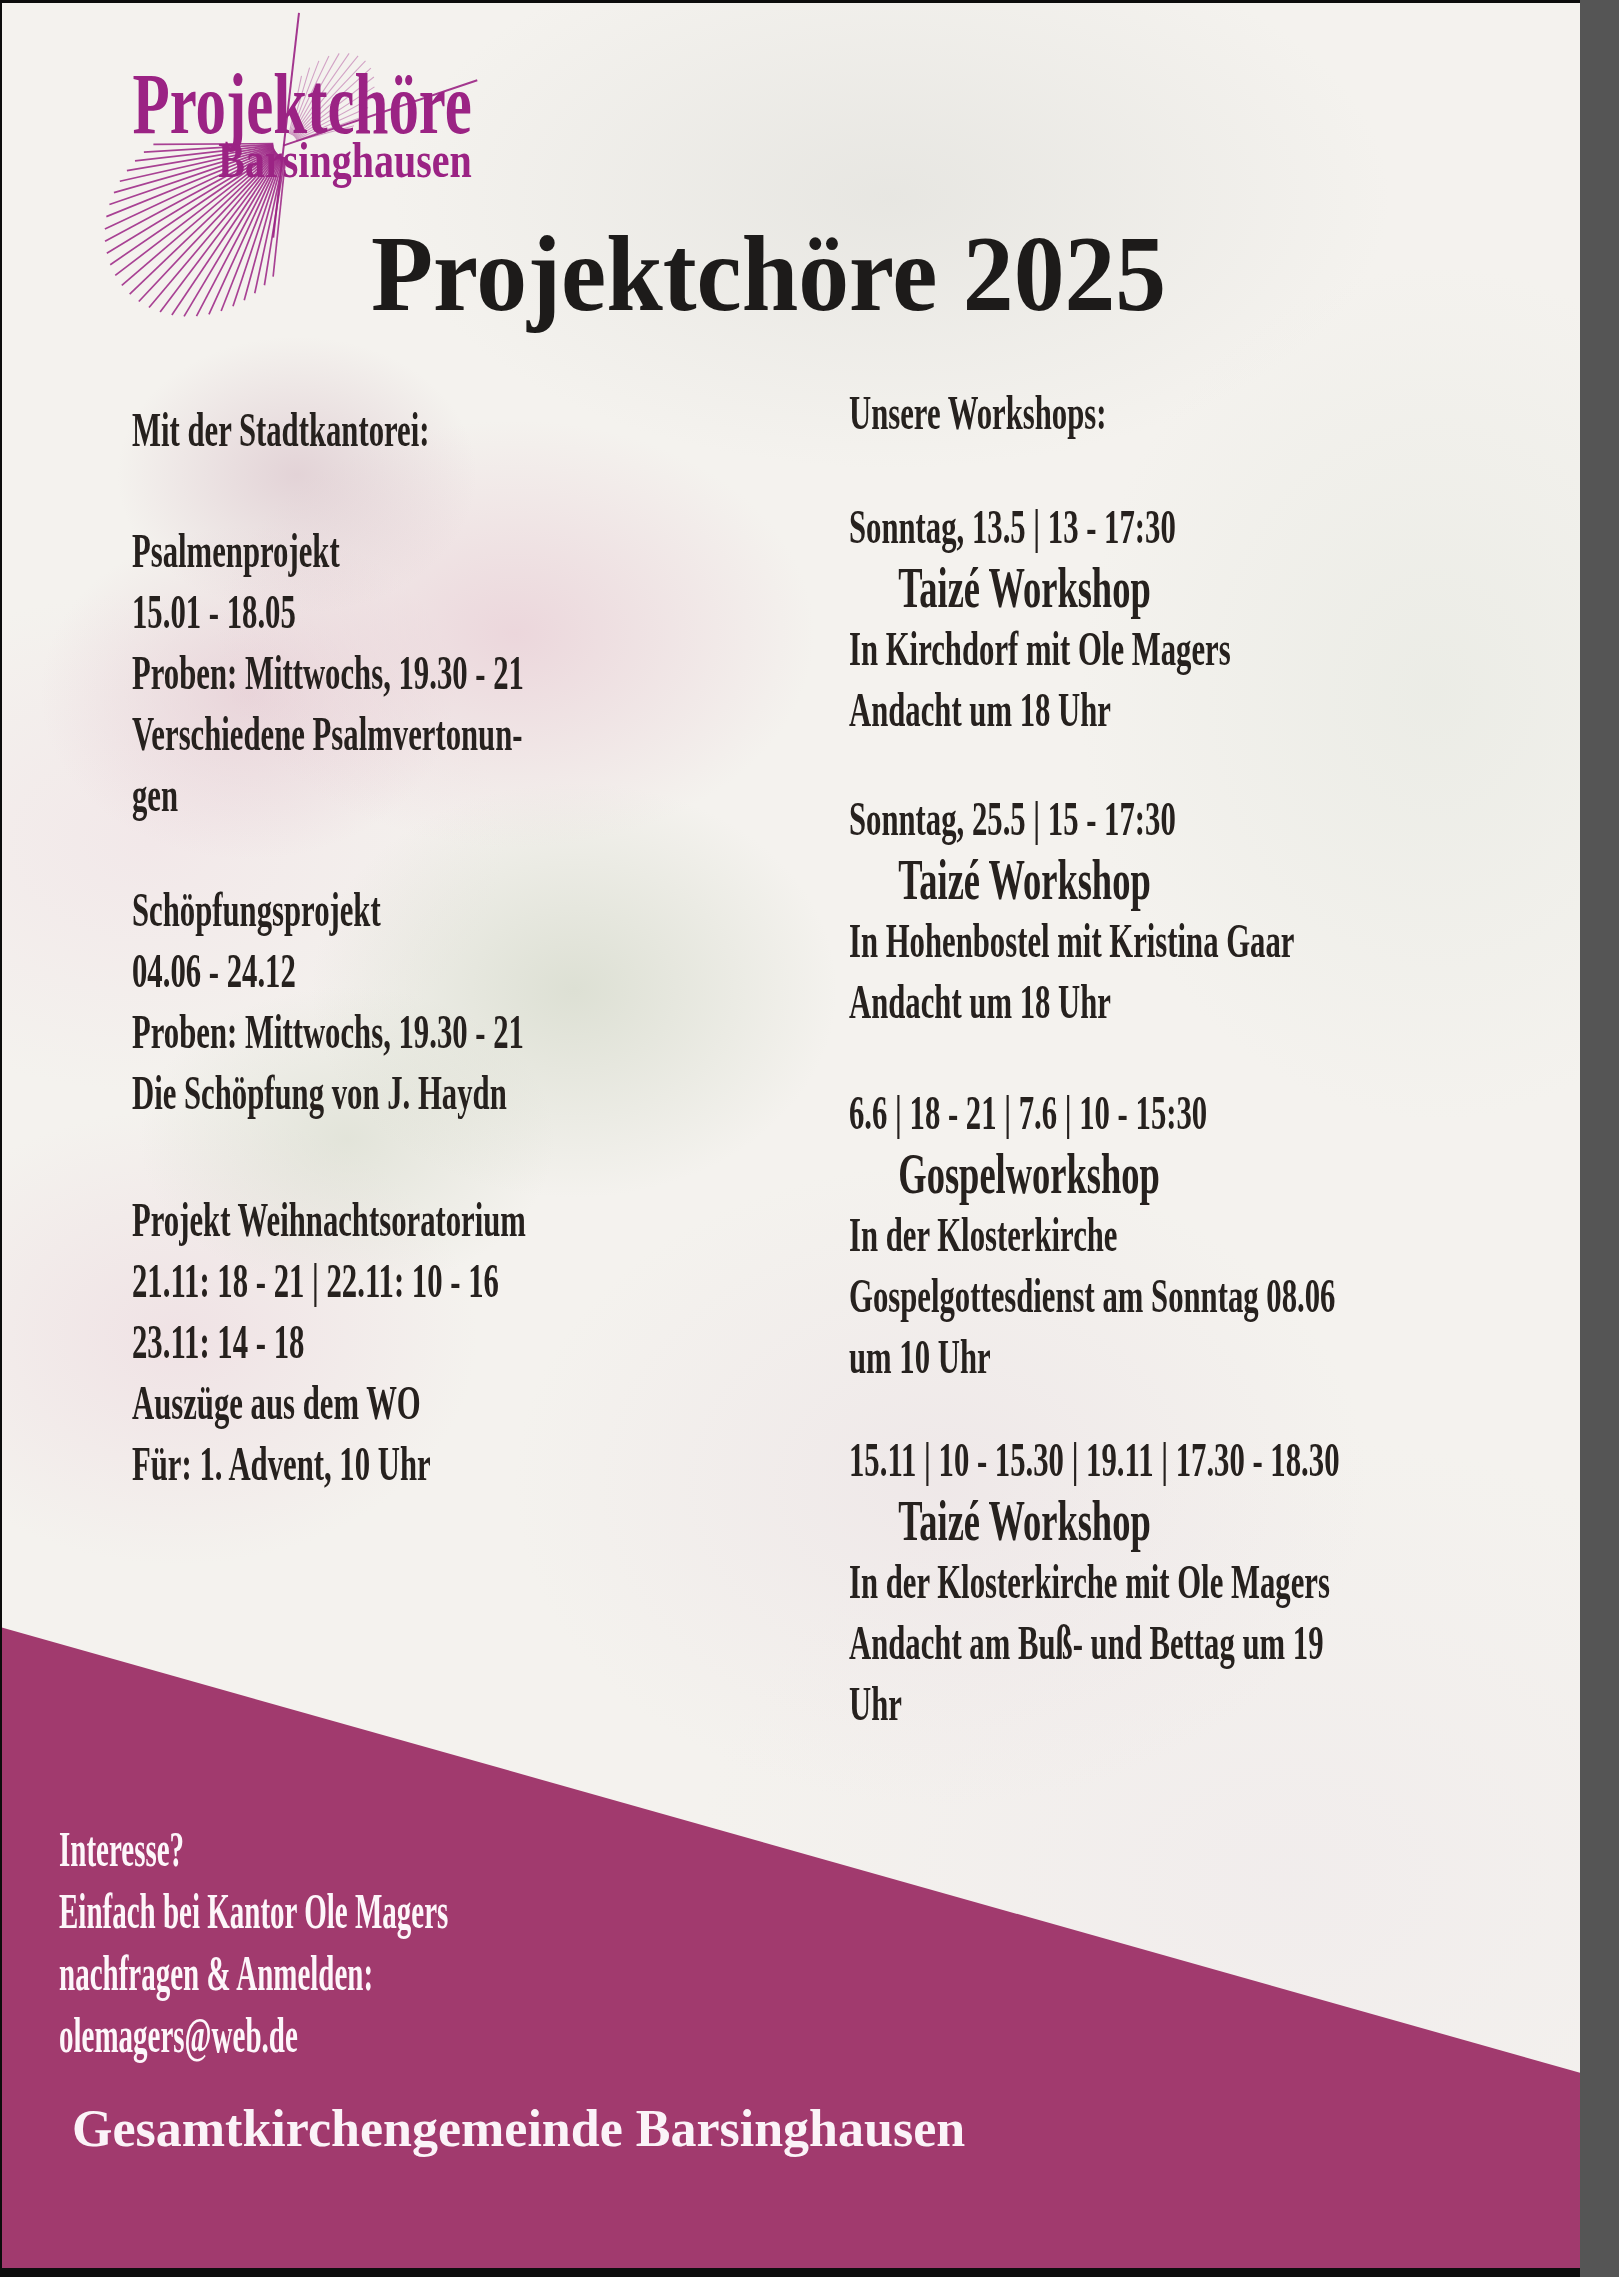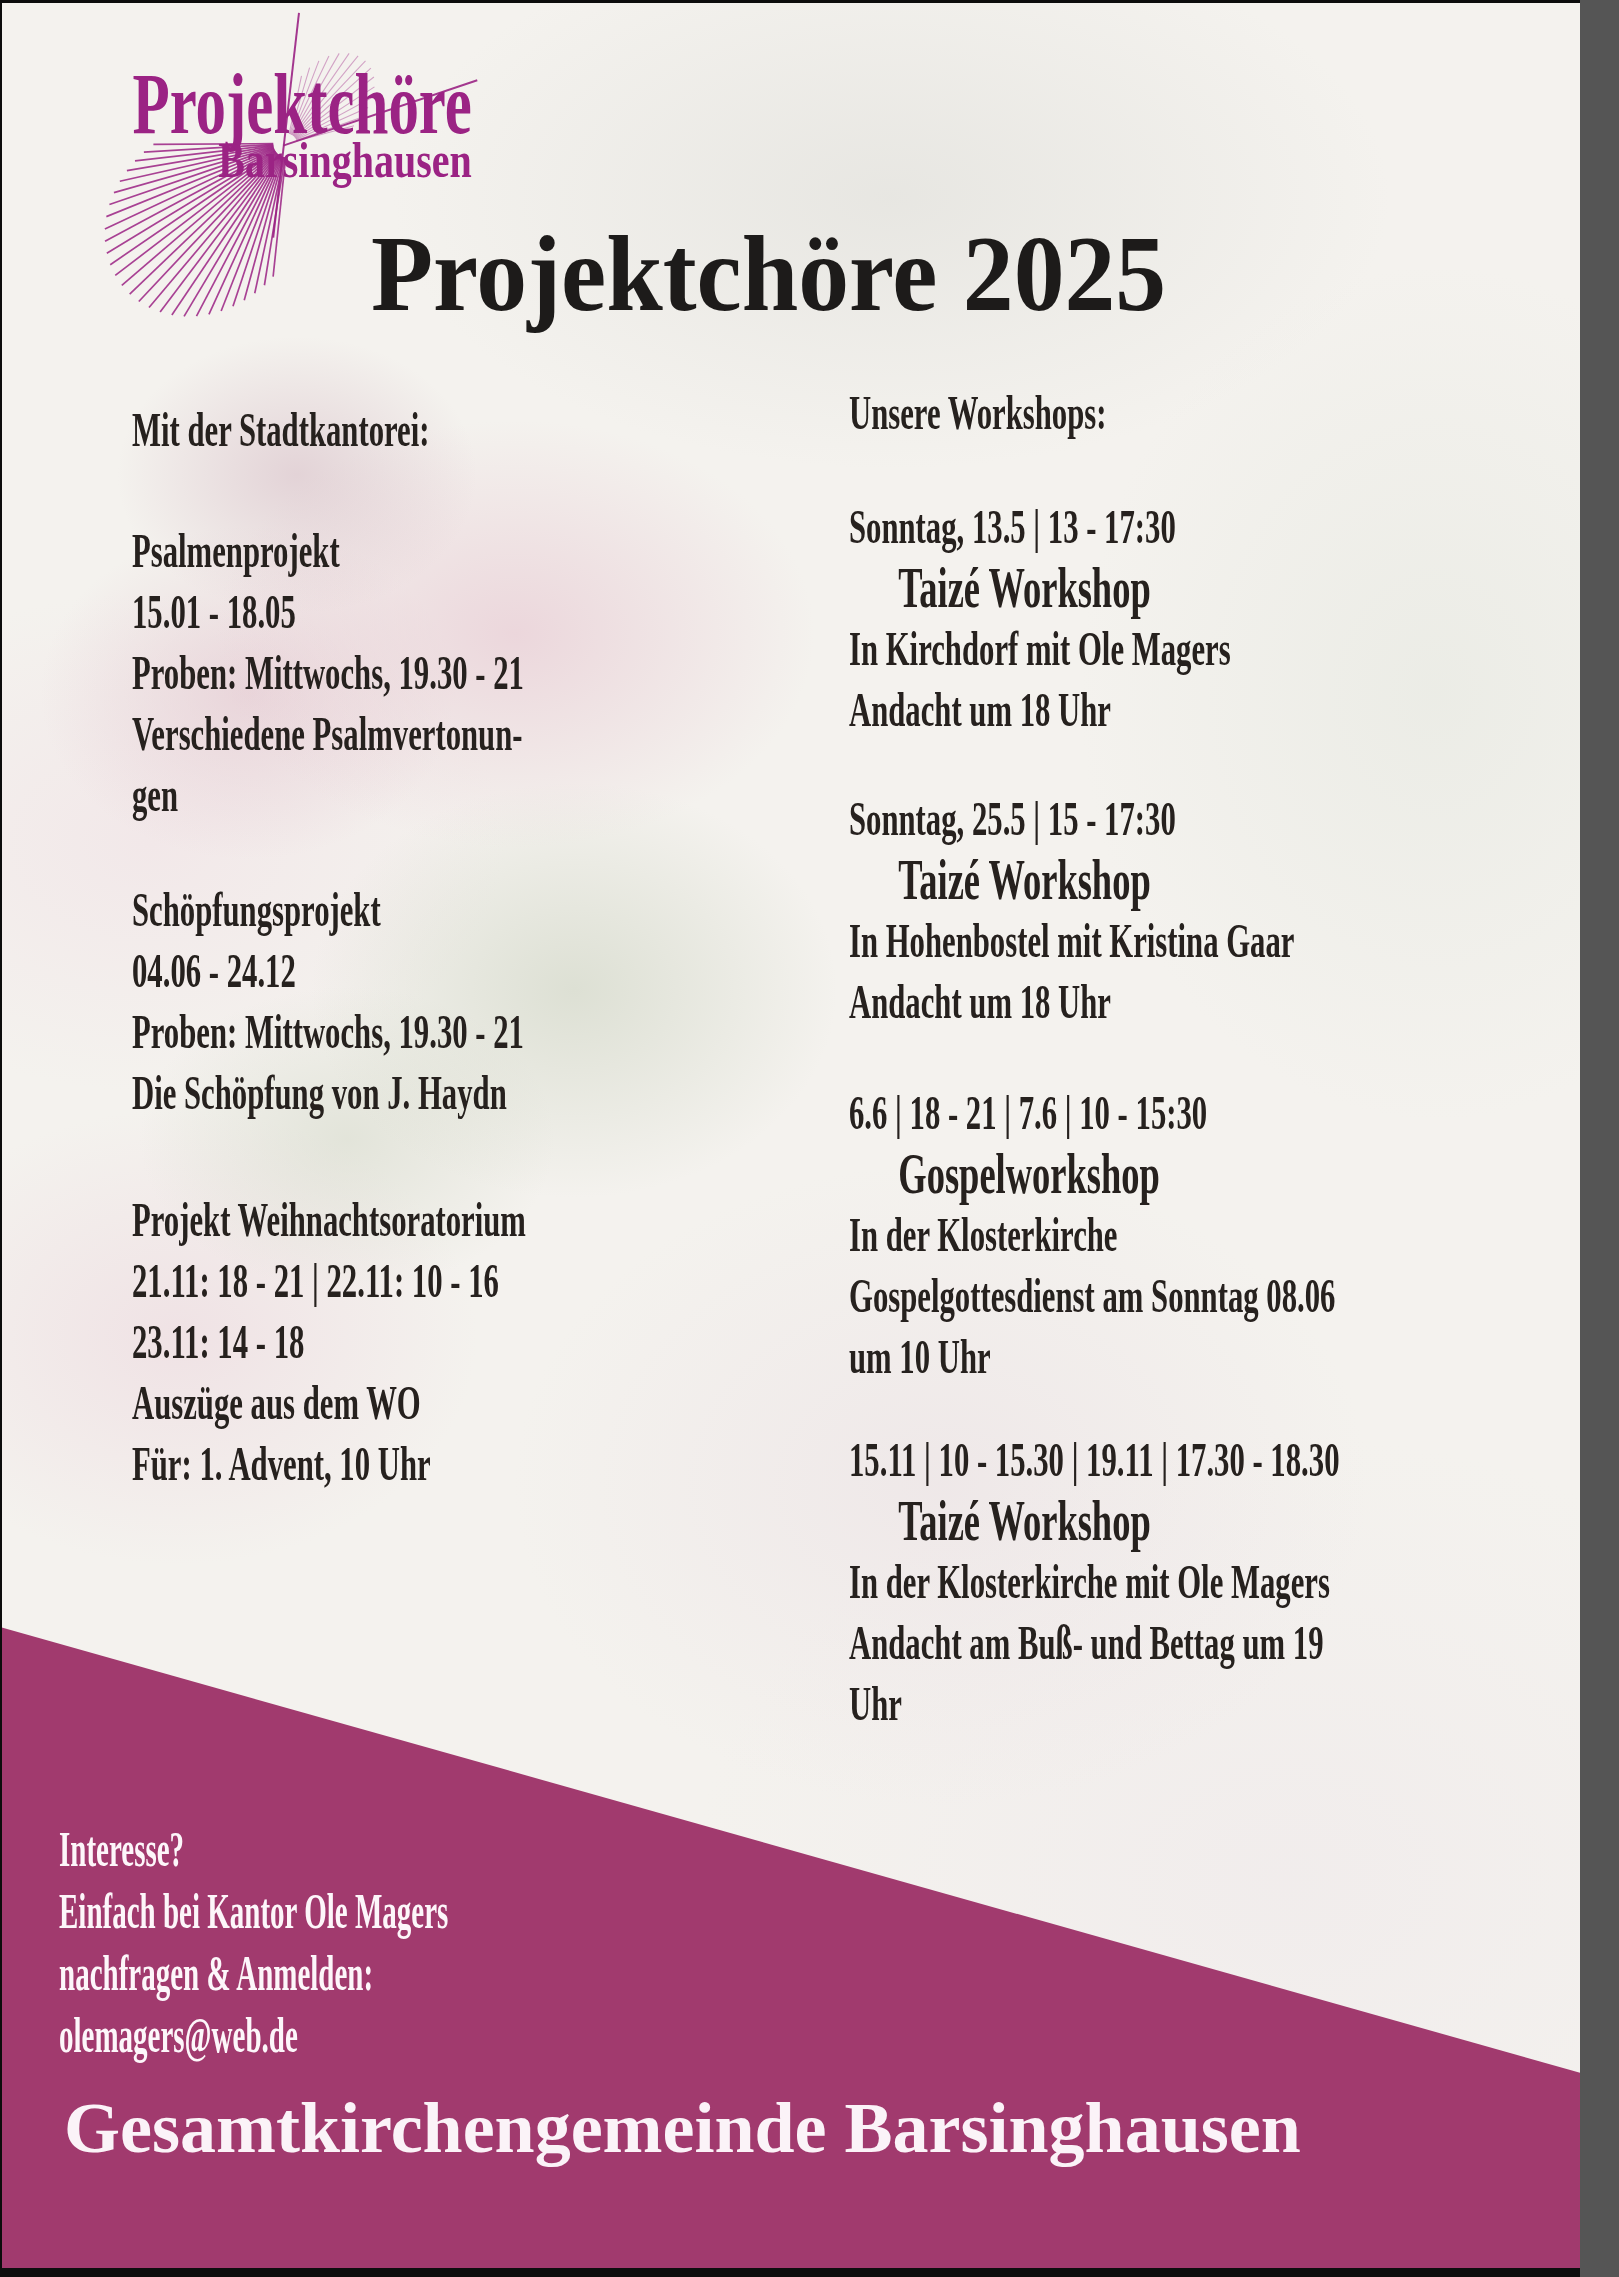--- a/index.html
+++ b/index.html
@@ -55,21 +55,21 @@
   .subhead { font-size:57px; line-height:61px; padding-left:77px; white-space:nowrap; }
 
   .top-403  { top:399px; }  .top-525  { top:520px; }  .top-888  { top:879px; }  .top-1201 { top:1189px; }
   .top-386  { top:382px; }  .top-501  { top:496px; }  .top-796  { top:788px; }
   .top-1093 { top:1082px; } .top-1443 { top:1429px; }
 
   .contact { position:absolute; left:59px; top:1818px; color:#fdf6fa;
              transform:scaleX(0.58); transform-origin:0 0; z-index:5; }
   .contact .line { font-size:50px; line-height:62px; }
 
-  .banner { position:absolute; left:64px; top:2088px; font-size:72px; line-height:81px;
+  .banner { position:absolute; left:72px; top:2088px; font-size:52px; line-height:81px;
             color:#fbf3f8; white-space:nowrap; z-index:5; }
 </style>
 </head>
 <body>
 
 <div class="poster">
 
   <div class="wedge"></div>
 
   <svg class="starburst" id="starburst" viewBox="0 0 620 520">

